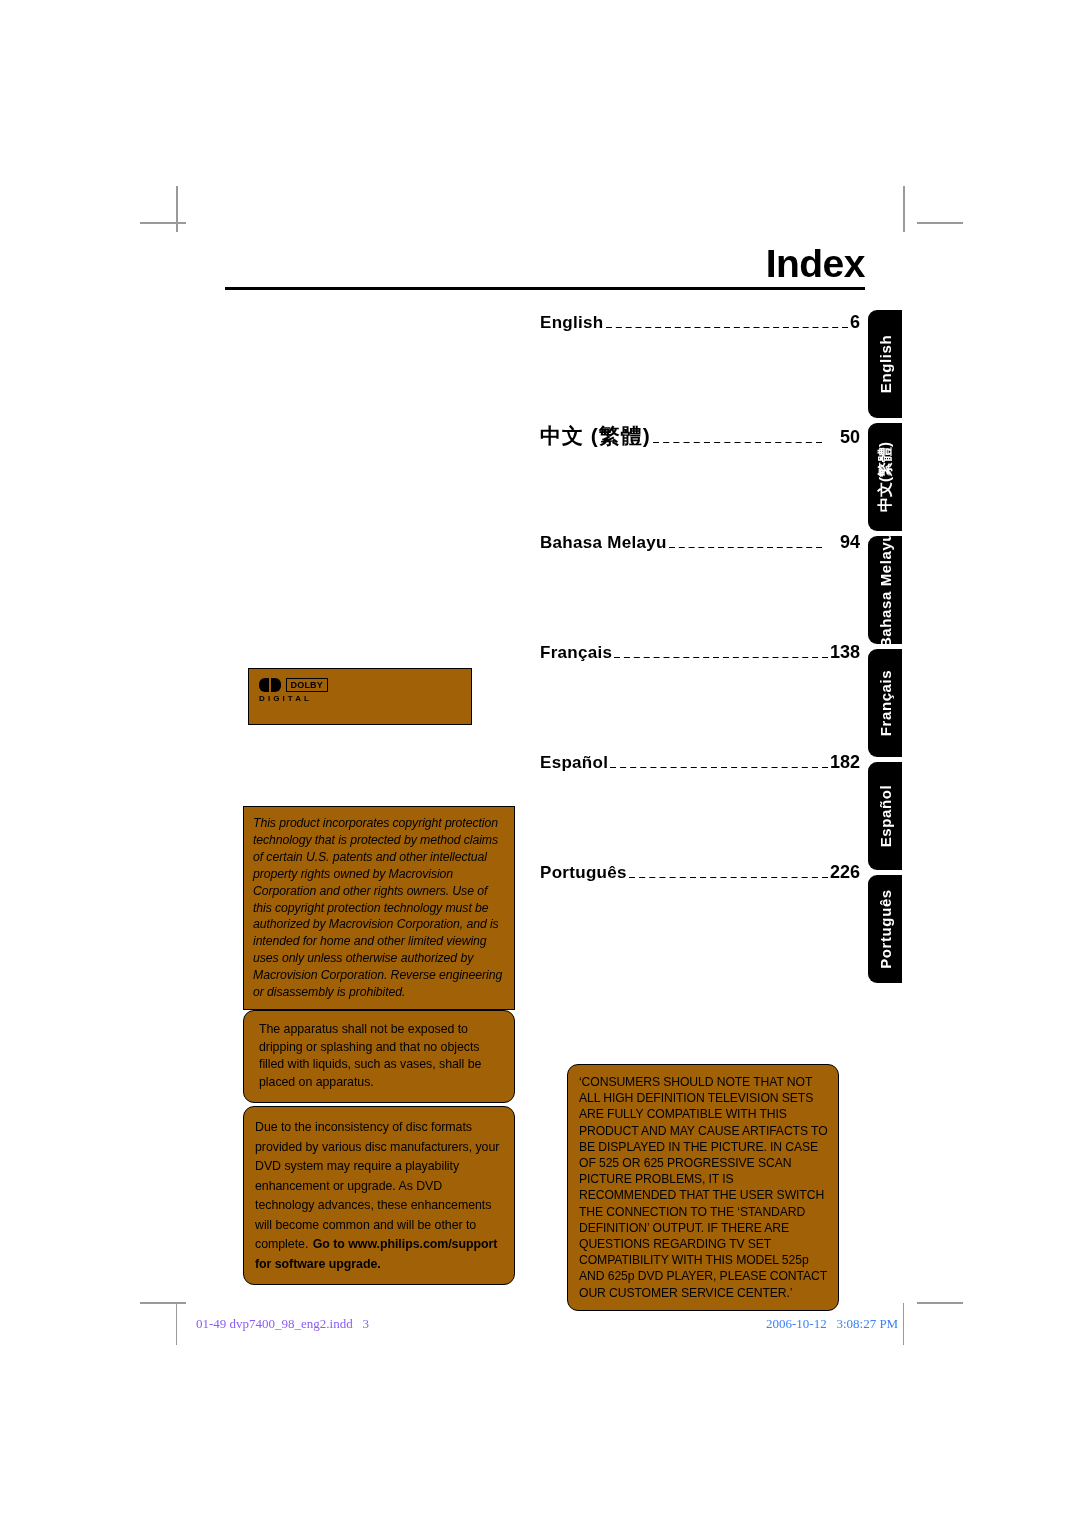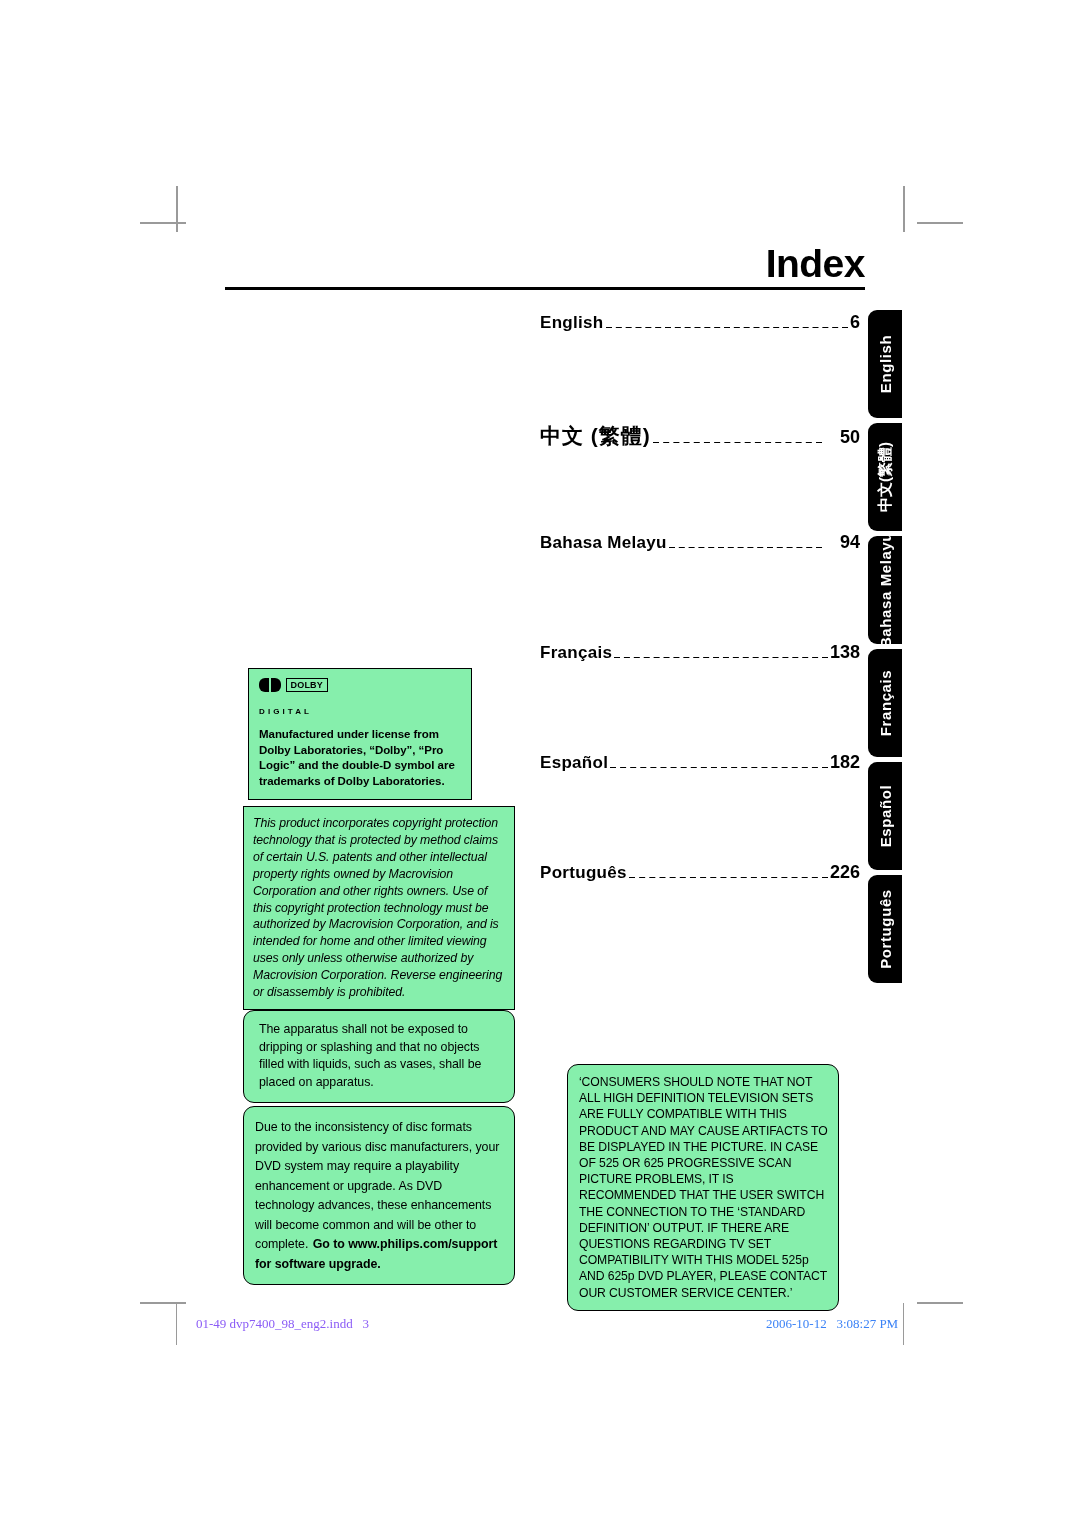--- a/index.html
+++ b/index.html
@@ -121,21 +121,21 @@
   .side-tab.cjk .tab-label {
     font-size: 15px;
     letter-spacing: 0px;
   }
 
   
   .notice {
     position: absolute;
     border: 1.6px solid #000;
     box-sizing: border-box;
-    background: #86efac;
+    background: #a16207;
   }
   .notice.rounded { border-radius: 11px; }
 
   #dolby-box {
     left: 248px;
     top: 668px;
     width: 224px;
     padding: 9px 10px 10px 10px;
   }
   #dolby-logo {
@@ -167,21 +167,21 @@
     font-size: 9px;
     font-weight: 700;
     letter-spacing: 0.2px;
     padding: 1px 4px 0px 4px;
     line-height: 11px;
   }
   .dolby-digital {
     font-size: 8px;
     font-weight: 700;
     letter-spacing: 3.1px;
-    margin-top: 15px;
+    margin-top: 2px;
   }
   #dolby-text {
     font-size: 11.5px;
     font-weight: 700;
     line-height: 15.5px;
     letter-spacing: -0.05px;
   }
 
   #macrovision-box {
     left: 243px;
@@ -352,21 +352,20 @@
   <div id="dolby-logo">
     <div class="dolby-top">
       <span class="dolby-dd">
         <span class="left"></span>
           <span class="right"></span>
       </span>
       <span class="dolby-word">DOLBY</span>
     </div>
     <div class="dolby-digital">DIGITAL</div>
   </div>
-  <div id="dolby-text">Manufactured under license from Dolby Laboratories, “Dolby”, “Pro Logic” and the double-D symbol are trademarks of Dolby Laboratories.</div>
 </div>
 
 <div id="macrovision-box" class="notice">
   <div id="macrovision-text">This product incorporates copyright protection technology that is protected by method claims of certain U.S. patents and other intellectual property rights owned by Macrovision Corporation and other rights owners. Use of this copyright protection technology must be authorized by Macrovision Corporation, and is intended for home and other limited viewing uses only unless otherwise authorized by Macrovision Corporation. Reverse engineering or disassembly is prohibited.</div>
 </div>
 
 <div id="apparatus-box" class="notice rounded">
   <div id="apparatus-text">The apparatus shall not be exposed to dripping or splashing and that no objects filled with liquids, such as vases, shall be placed on apparatus.</div>
 </div>
 

